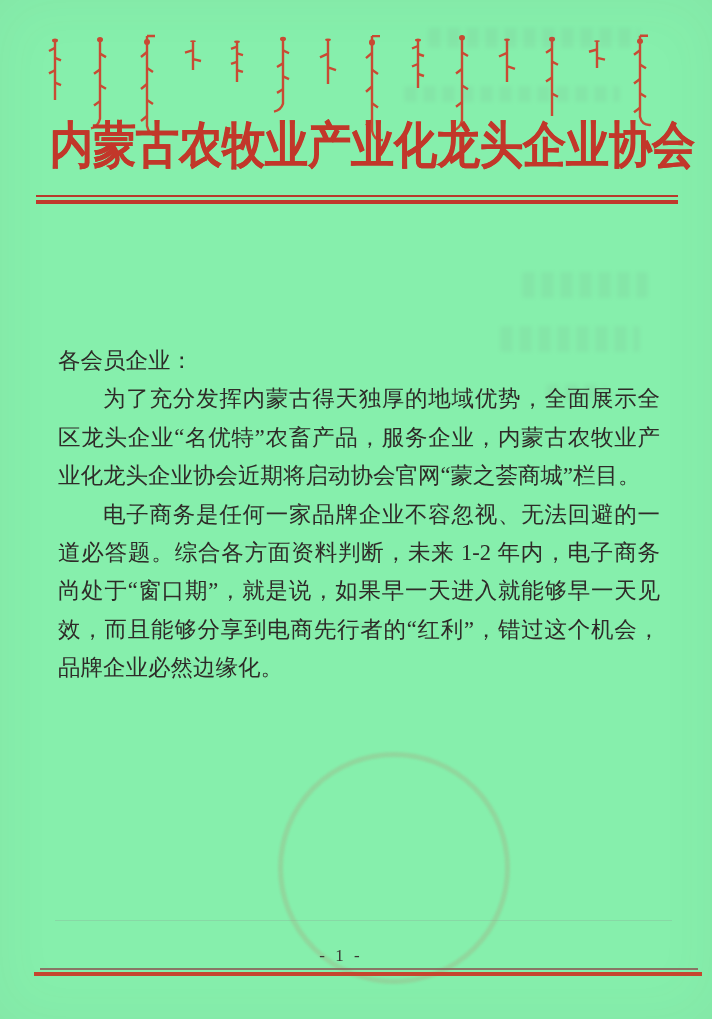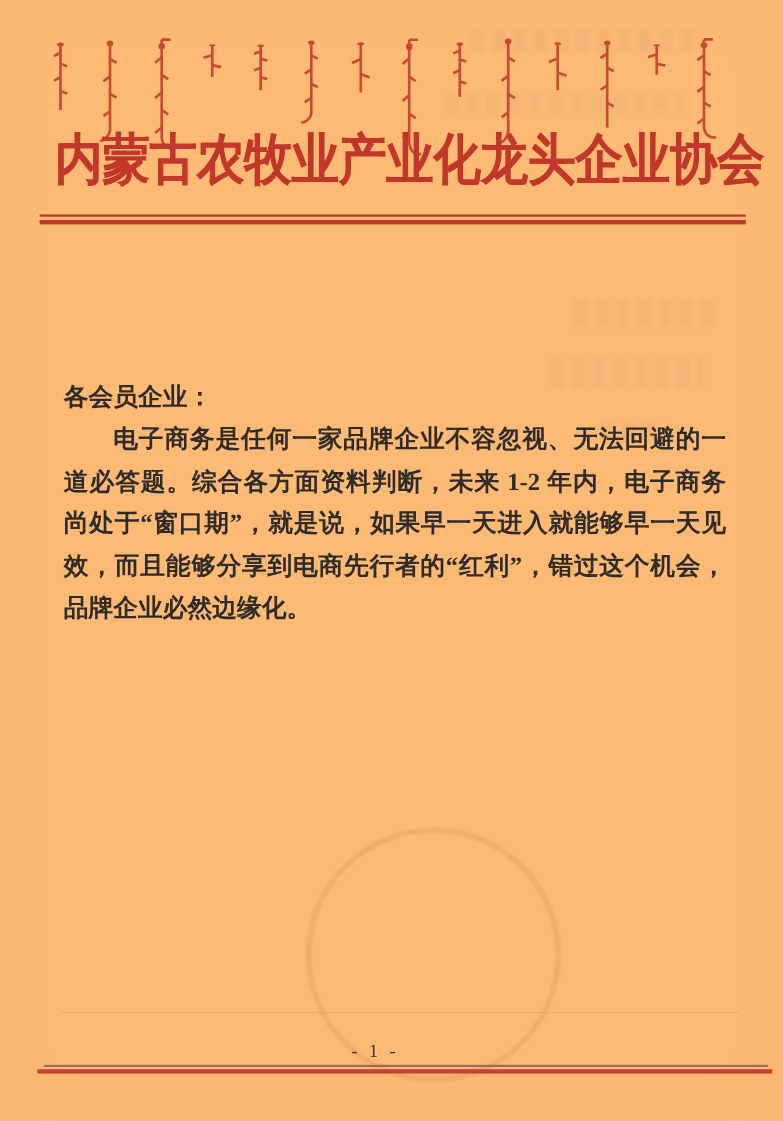--- a/index.html
+++ b/index.html
@@ -1,18 +1,18 @@
 <!DOCTYPE html>
 <html><head>
 <meta charset="utf-8">
 <style>
   html,body{margin:0;padding:0;background:#e8e6e2;}
   .sheet{
     position:relative;width:712px;height:1019px;margin:0 auto;
-    background:#fdba74;overflow:hidden;
+    background:#86efac;overflow:hidden;
     box-shadow:inset 0 0 60px rgba(90,80,70,.05);
     font-family:"Liberation Serif","DejaVu Serif",serif;
   }
   
   .mongol-banner{position:absolute;left:0;top:0;}
   .mongol-banner path{stroke:#c94a33;stroke-width:2.4;fill:none;vector-effect:non-scaling-stroke;}
   .mongol-banner circle{fill:#c94a33;stroke:none;}
   
   .org-name{
     position:absolute;left:0;right:0;top:112px;margin:0;
@@ -27,21 +27,21 @@
   
   .doc-title{
     position:absolute;left:0;right:0;top:240px;margin:0;
     text-align:center;font-size:30px;font-weight:bold;color:#1b1917;
     letter-spacing:1px;
   }
   
   .content{
     position:absolute;left:58px;right:52px;top:342px;
     font-size:22.5px;line-height:38.4px;color:#2e2b28;
-    text-align:justify;text-justify:inter-character;font-weight:bold;
+    text-align:justify;text-justify:inter-character;
   }
   .content p{margin:0;}
   .content p.indent{text-indent:2em;}
   
   .seal{
     position:absolute;left:278px;top:752px;width:222px;height:222px;
     border:5px solid rgba(198,92,80,.16);border-radius:50%;
     filter:blur(1.2px);
   }
   
@@ -113,20 +113,21 @@
   <div class="smudge sm4"></div>
   <div class="smudge sm5"></div>
 
   <h1 class="org-name">内蒙古农牧业产业化龙头企业协会</h1>
   <div class="rule-thin"></div>
   <div class="rule-thick"></div>
 
 
   <div class="content">
     <p>各会员企业：</p>
+    <p class="indent">为了充分发挥内蒙古得天独厚的地域优势，全面展示全区龙头企业“名优特”农畜产品，服务企业，内蒙古农牧业产业化龙头企业协会近期将启动协会官网“蒙之荟商城”栏目。</p>
     <p class="indent">电子商务是任何一家品牌企业不容忽视、无法回避的一道必答题。综合各方面资料判断，未来 1-2 年内，电子商务尚处于“窗口期”，就是说，如果早一天进入就能够早一天见效，而且能够分享到电商先行者的“红利”，错过这个机会，品牌企业必然边缘化。</p>
   </div>
 
   <div class="seal"></div>
 
   <div class="faint-rule"></div>
   <div class="page-number">- 1 -</div>
   <div class="footer-rule-thin"></div>
   <div class="footer-rule-thick"></div>
 

